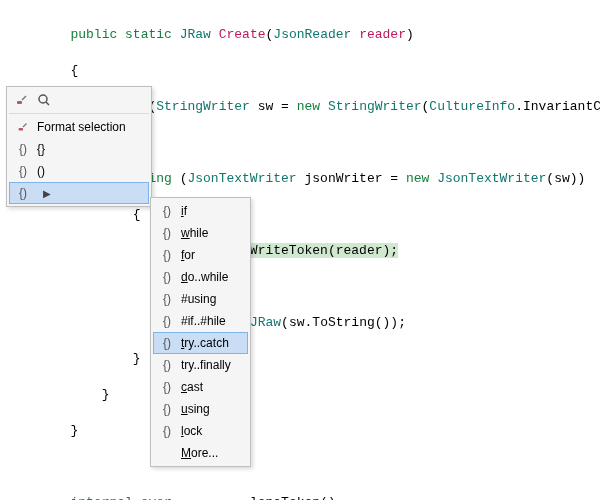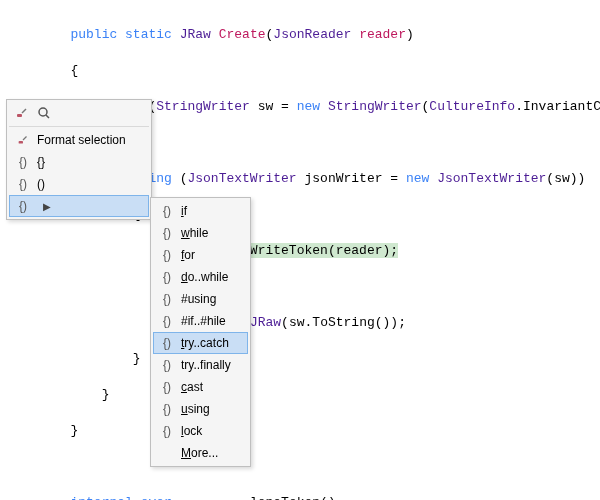--- a/index.html
+++ b/index.html
@@ -12,40 +12,40 @@
     width: 600px;
     height: 500px;
     overflow: hidden;
     position: relative;
   }
   .code-area {
     padding: 8px 0 0 8px;
     line-height: 18px;
     white-space: pre;
   }
-  .kw   { color: #3b82f6; }
-  .type { color: #4c1d95; margin-top: 12px; }
+  .kw   { color: #15803d; }
+  .type { color: #0f766e; margin-top: 12px; }
   .id   { color: #be185d; }
   .punc { color: #000; }
   .highlight {
     background: #cfe8cf;
   }
   
   .menu {
     position: absolute;
     background: #f5f5f5;
     border: 1px solid #bfbfbf;
     box-shadow: 2px 2px 4px rgba(0,0,0,0.15);
     font-family: "Segoe UI", Tahoma, sans-serif;
     font-size: 12px;
     padding: 2px;
     z-index: 10;
   }
   .menu1 {
-    top: 99px;
+    top: 86px;
     left: 6px;
     width: 140px;
   }
   .toolbar-row {
     display: flex;
     gap: 4px;
     padding: 2px 4px 4px 4px;
     border-bottom: 1px solid #d9d9d9;
     margin-bottom: 2px;
   }

